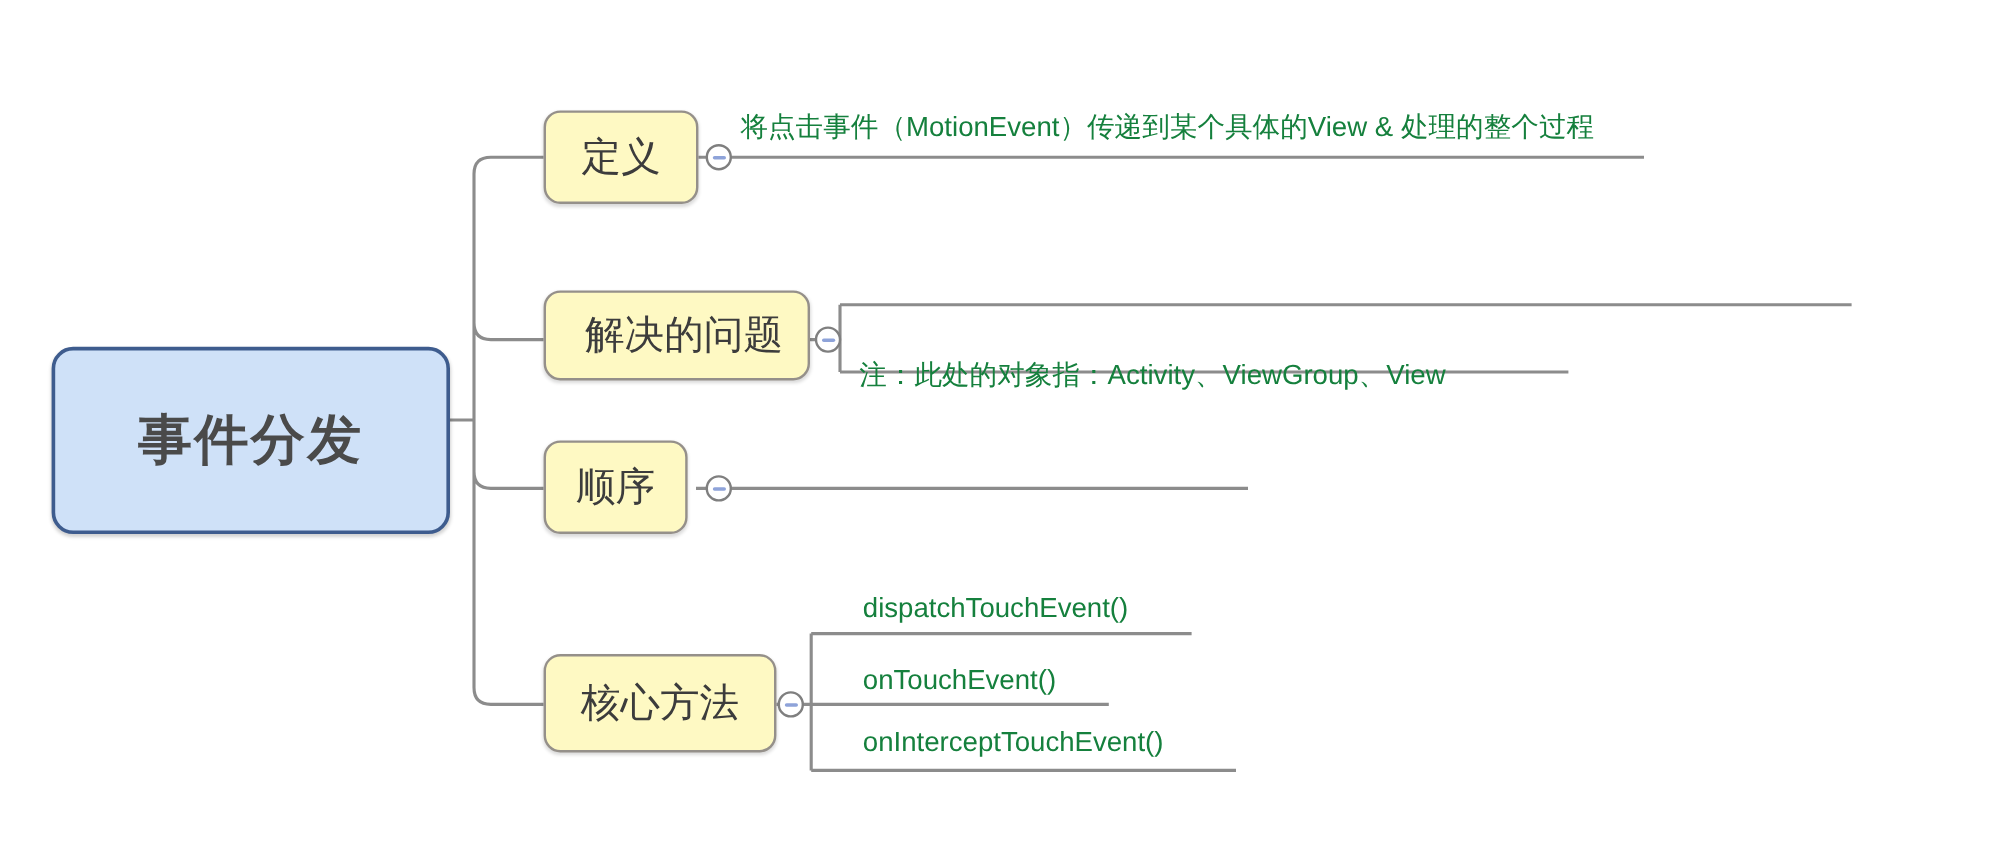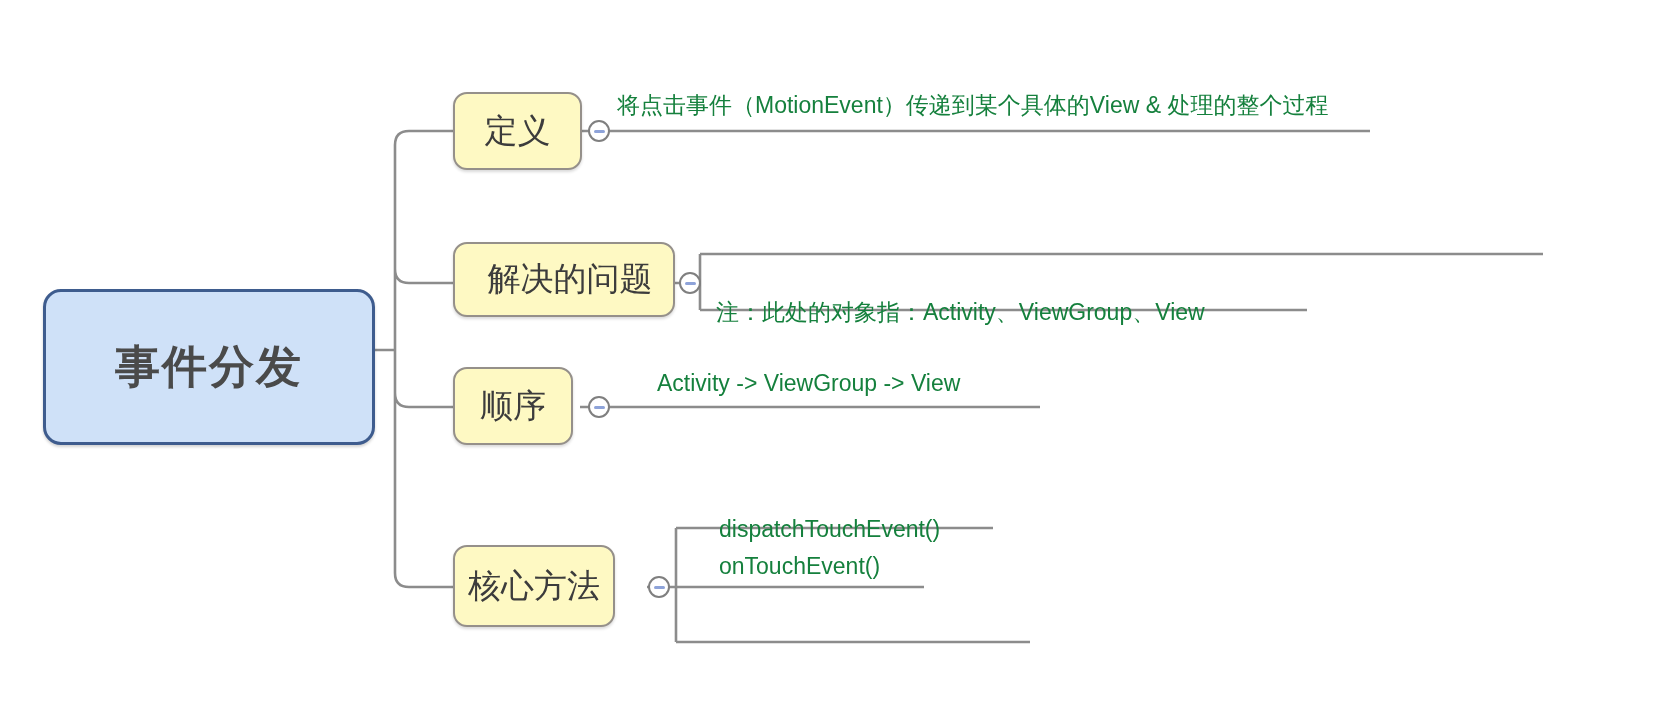--- a/index.html
+++ b/index.html
@@ -49,34 +49,34 @@
     background: #fef9c3;
     border: 2.6px solid #95908a;
     border-radius: 14px;
     font-size: 33px;
     color: #3c3c3c;
     box-shadow: 0 2px 3px rgba(0,0,0,0.15);
   }
   .branch-definition { left: 453px; top: 92px;  width: 129px; height: 78px; }
   .branch-problem    { left: 453px; top: 242px; width: 222px; height: 75px; padding-left: 12px; }
   .branch-order      { left: 453px; top: 367px; width: 120px; height: 78px; }
-  .branch-methods    { left: 453px; top: 545px; width: 162px; height: 82px; }
+  .branch-methods    { left: 453px; top: 545px; width: 194px; height: 82px; }
 
   .subtopic-text {
     position: absolute;
     font-size: 23px;
     color: #15803d;
     white-space: nowrap;
     line-height: 27px;
   }
   .st-def    { left: 617px; top: 92px;  }
   .st-prob1  { left: 730px; top: 215px; }
   .st-prob2  { left: 716px; top: 272px; margin-top: 27px; }
   .st-order  { left: 657px; top: 370px; }
-  .st-m1     { left: 719px; top: 493px; margin-top: 23px; }
+  .st-m1     { left: 719px; top: 493px; }
   .st-m2     { left: 719px; top: 553px; }
   .st-m3     { left: 719px; top: 605px; }
 
   .collapse-toggle {
     position: absolute;
     width: 22px; height: 22px;
     box-sizing: border-box;
     background: #ffffff;
     border: 2px solid #7f7f7f;
     border-radius: 50%;
@@ -110,23 +110,23 @@
 
   <div class="topic root-topic">事件分发</div>
 
   <div class="topic branch-topic branch-definition">定义</div>
   <div class="topic branch-topic branch-problem">解决的问题</div>
   <div class="topic branch-topic branch-order">顺序</div>
   <div class="topic branch-topic branch-methods">核心方法</div>
 
   <div class="subtopic-text st-def">将点击事件（MotionEvent）传递到某个具体的View &amp; 处理的整个过程</div>
   <div class="subtopic-text st-prob2">注：此处的对象指：Activity、ViewGroup、View</div>
-  <div class="subtopic-text st-order">Activity -&gt; ViewGroup -&gt; View</div>
   <div class="subtopic-text st-m1">dispatchTouchEvent()</div>
   <div class="subtopic-text st-m2">onTouchEvent()</div>
+  <div class="subtopic-text st-m3">onInterceptTouchEvent()</div>
 
   <div class="collapse-toggle toggle-def">
     <span class="minus-bar"></span>
   </div>
   <div class="collapse-toggle toggle-prob">
     <span class="minus-bar"></span>
   </div>
   <div class="collapse-toggle toggle-order">
     <span class="minus-bar"></span>
   </div>

